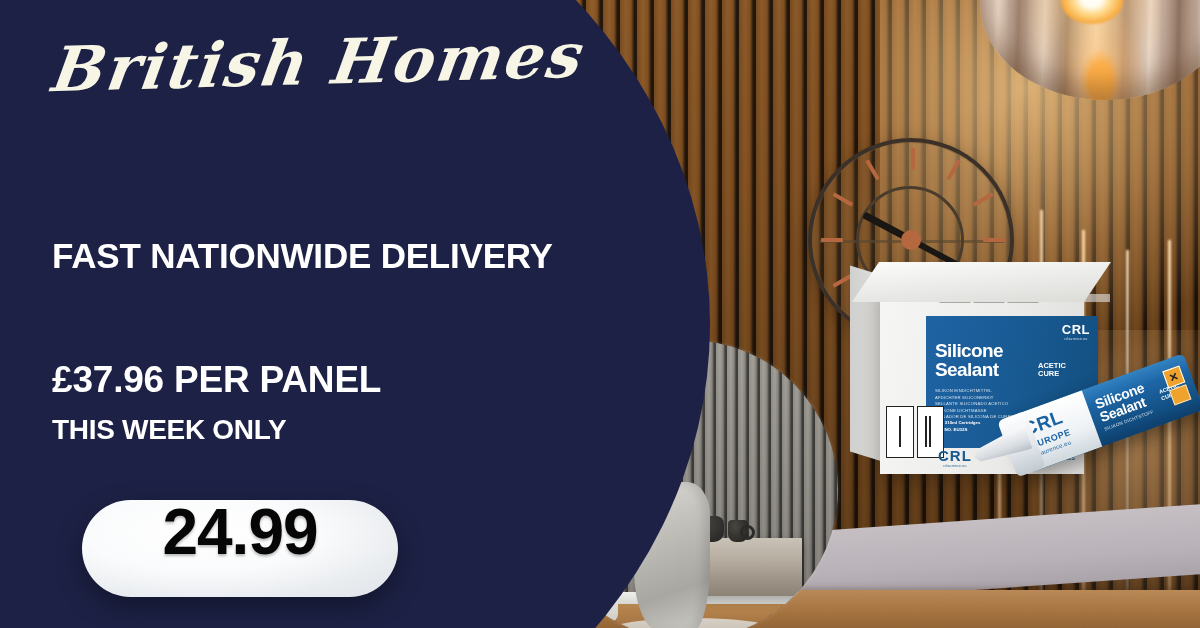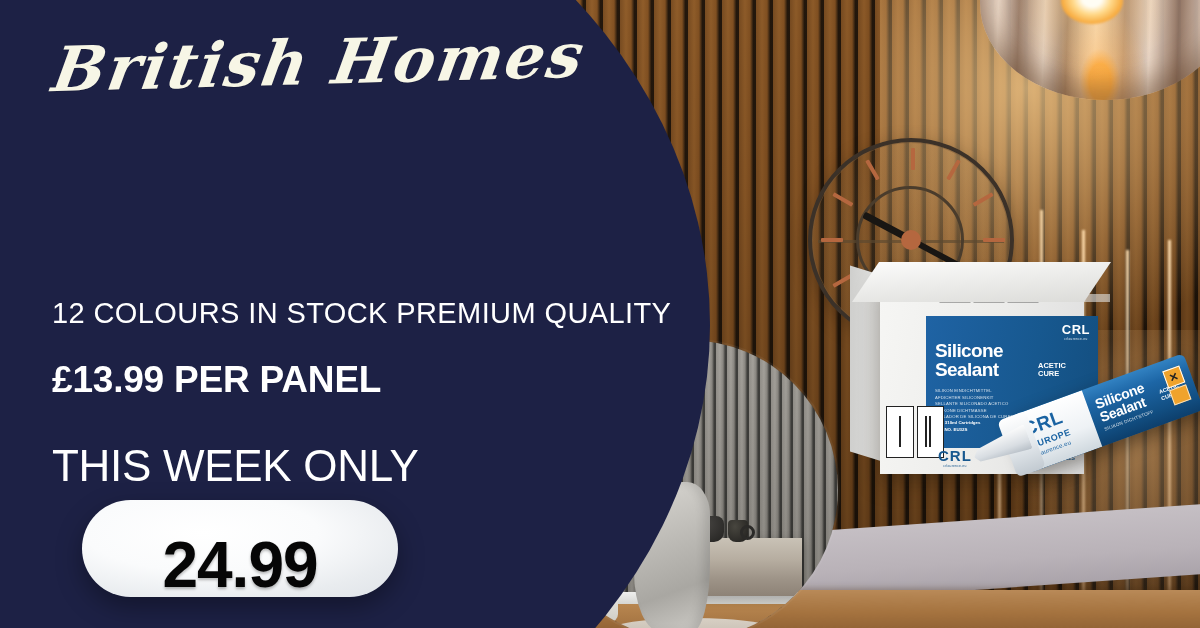--- a/index.html
+++ b/index.html
@@ -228,30 +228,30 @@
   }
   .h3{
     position:absolute;left:52px;top:297px;
     font-size:29px;font-weight:normal;color:#fff;letter-spacing:.4px;white-space:nowrap;
   }
   .h4{
     position:absolute;left:52px;top:359px;
     font-size:37px;font-weight:bold;color:#fff;letter-spacing:-.2px;white-space:nowrap;
   }
   .h5{
-    position:absolute;left:52px;top:441px;
-    font-size:44px;font-weight:normal;color:#fff;letter-spacing:-.3px;white-space:nowrap;
+    position:absolute;left:52px;top:414px;
+    font-size:28px;font-weight:bold;color:#fff;letter-spacing:-.3px;white-space:nowrap;
   }
 
   .price-badge{
     position:absolute;left:82px;top:500px;width:316px;height:97px;
     border-radius:56px;
     background:radial-gradient(ellipse at 38% 34%,#ffffff 0%,#fafbfc 42%,#e9ecef 74%,#dfe3e8 100%);
     box-shadow:0 10px 26px rgba(0,0,0,.35);
-    display:flex;align-items:flex-end;justify-content:center;
+    display:flex;align-items:flex-start;justify-content:center;
   }
   .price-badge span{
     font-size:64px;font-weight:bold;color:#060606;letter-spacing:-1px;line-height:1;
     text-shadow:0 2px 3px rgba(0,0,0,.28);
   }
 
   .adhesive{
     position:absolute;left:828px;top:550px;
     font-size:31px;font-weight:bold;color:#fff;letter-spacing:-.3px;white-space:nowrap;
     text-shadow:0 2px 6px rgba(0,0,0,.55);
@@ -398,22 +398,22 @@
 
   </div>
 
   <div class="navy-fill"></div>
   <div class="navy"></div>
 
   <div class="content">
 
     <div class="logo">British Homes</div>
 
-    <div class="h3">12 COLOURS IN STOCK PREMIUM QUALITY</div>
-    <div class="h4">£13.99 PER PANEL</div>
+    <div class="h2">FAST NATIONWIDE DELIVERY</div>
+    <div class="h4">£37.96 PER PANEL</div>
     <div class="h5">THIS WEEK ONLY</div>
 
     <div class="price-badge">
       <span>24.99</span>
     </div>
   </div>
 
 
 </div>
 

